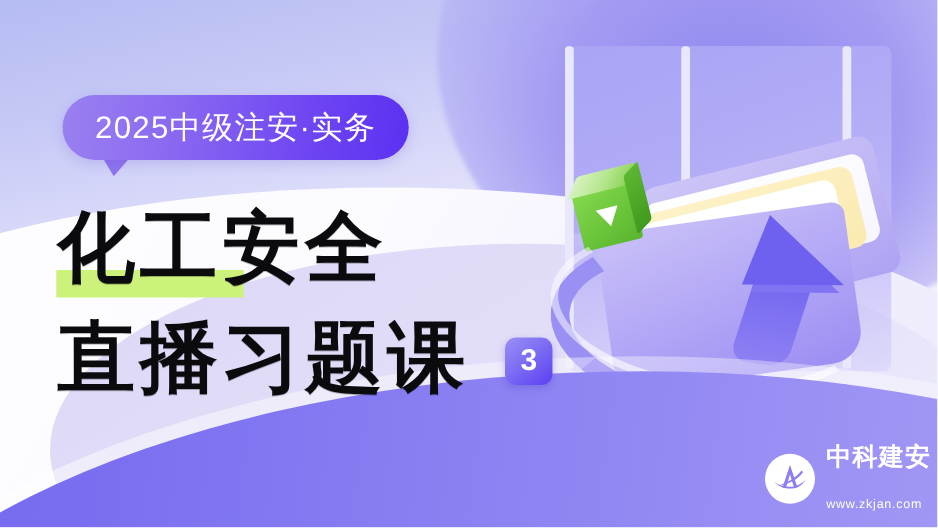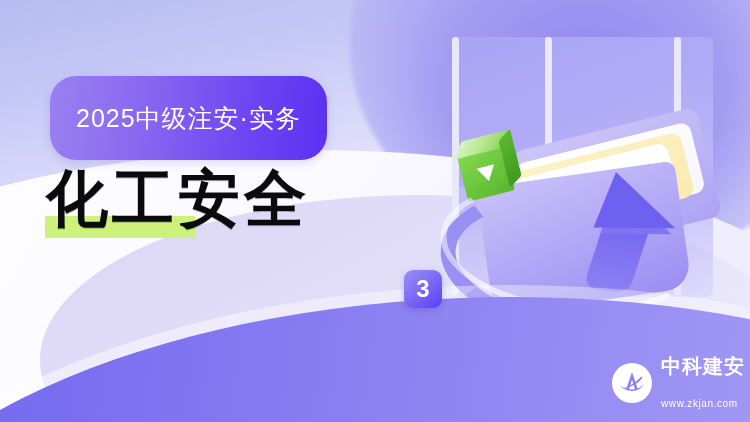--- a/index.html
+++ b/index.html
@@ -46,21 +46,21 @@
     border-radius:50% 50% 0 0 / 60% 60% 0 0;
     background:linear-gradient(100deg,rgba(255,255,255,.55) 0%,rgba(255,255,255,.42) 40%,rgba(255,255,255,.30) 75%,rgba(255,255,255,.22) 100%);
     transform:rotate(-2.4deg);
   }
 
   
   .headline-zone{position:absolute;left:0;top:0;width:470px;height:422px;}
 
   .pill{
     position:absolute;left:50px;top:76px;
-    height:52px;padding:16px 26px;
+    height:52px;padding:0 26px;
     display:flex;align-items:center;
     border-radius:26px;
     background:linear-gradient(96deg,#9a80f0 0%,#8a69f1 32%,#6f46f2 70%,#5b31f2 100%);
     box-shadow:0 3px 10px rgba(90,60,200,.18);
   }
   .pill-text{
     color:#ffffff;font-size:25px;letter-spacing:1px;line-height:1;
     font-family:"Liberation Sans","DejaVu Sans",sans-serif;
     white-space:nowrap;
   }
@@ -278,20 +278,21 @@
   <div class="headline-zone">
 
     <div class="pill-tail"></div>
     <div class="pill">
       <span class="pill-text">2025中级注安·实务</span>
     </div>
 
     <div class="green-mark"></div>
 
     <div class="title-line title-1">化工安全</div>
+    <div class="title-line title-2">直播习题课</div>
 
     <div class="ep-badge">
       <span>3</span>
     </div>
   </div>
 
   <div class="logo">
     <div class="logo-mark">
       <svg width="34" height="34" viewBox="0 0 34 34" aria-hidden="true">
         <circle cx="17" cy="17" r="16" fill="#ffffff"></circle>

